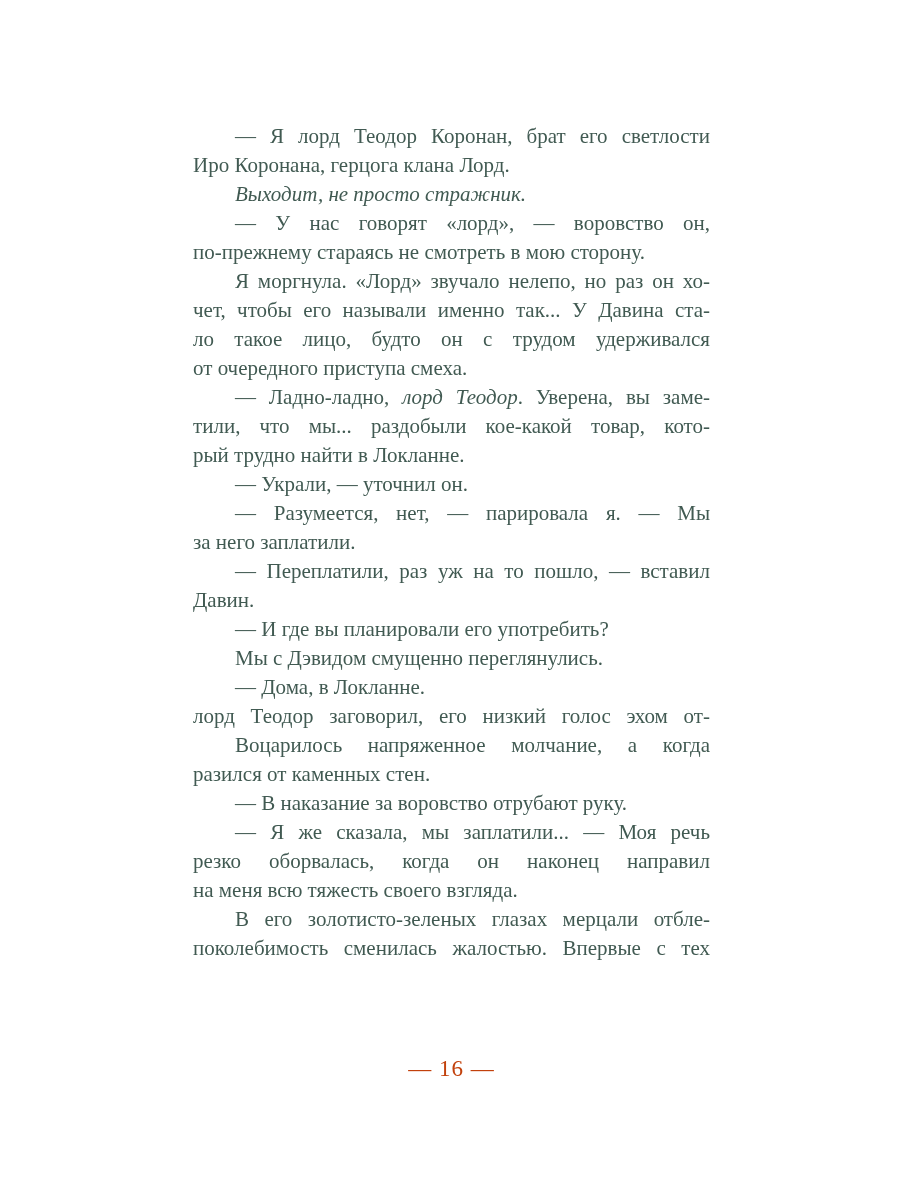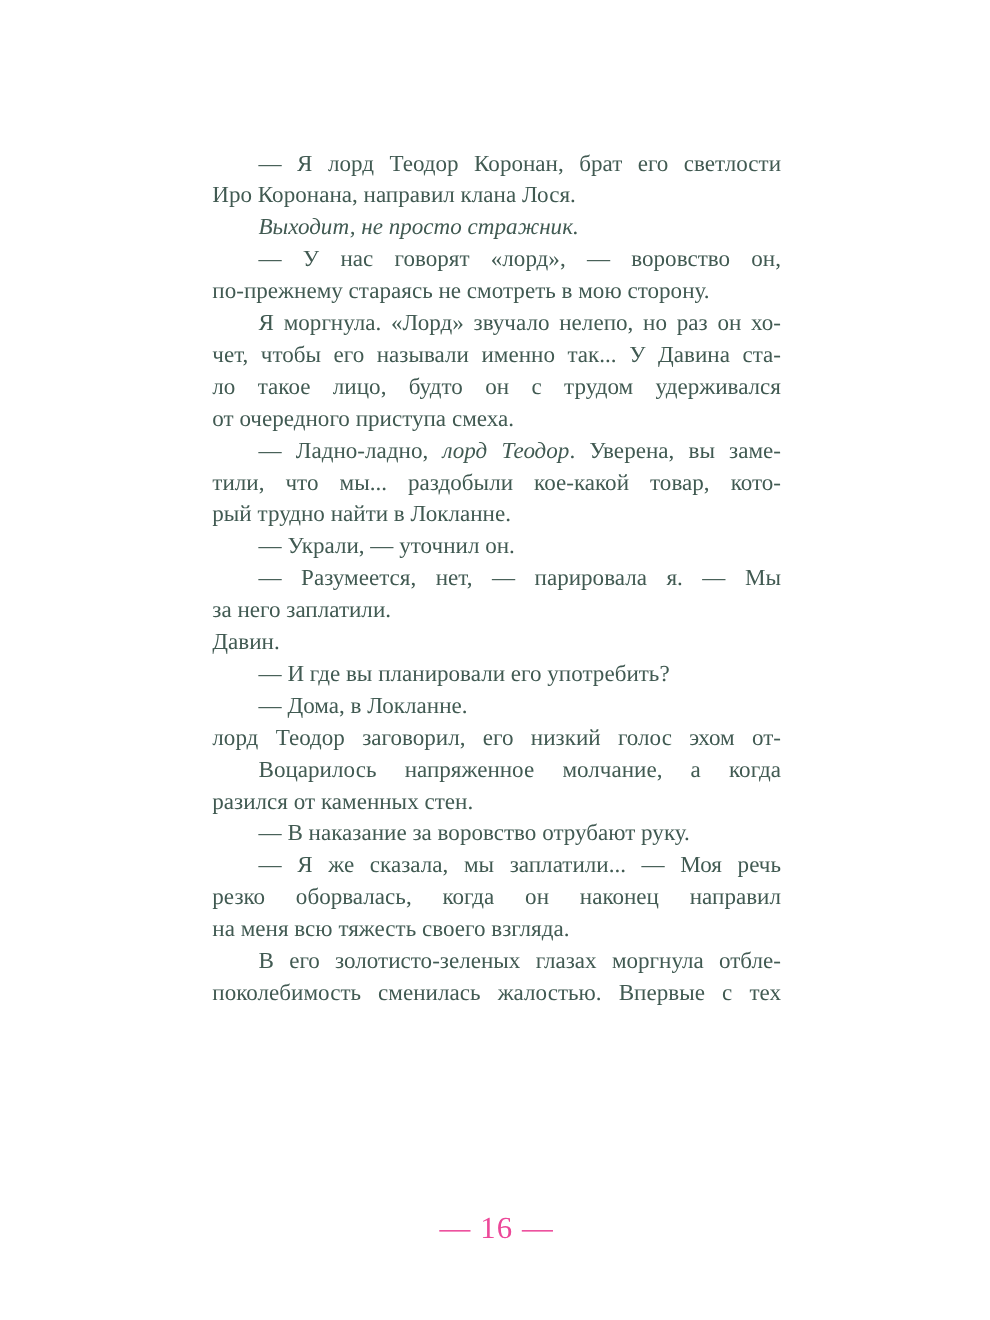--- a/index.html
+++ b/index.html
@@ -18,56 +18,55 @@
     height: 1200px;
     background: #ffffff;
   }
   .text-block {
     position: absolute;
     left: 193px;
     top: 122px;
     width: 517px;
     font-size: 21px;
     line-height: 29px;
-    margin-top: 12px;
   }
   .paragraph { margin: 0; padding: 0; }
   .paragraph.italic { font-style: italic; }
   .line {
     height: 29px;
     overflow: hidden;
     text-align: left;
     white-space: normal;
   }
   .line.just {
     text-align: justify;
     text-align-last: justify;
   }
   .line.first { text-indent: 42px; }
   .em { font-style: italic; }
   .page-footer {
     position: absolute;
     left: 193px;
-    top: 1102px;
+    top: 1054px;
     width: 517px;
     text-align: center;
-    font-size: 28px;
+    font-size: 23px;
     line-height: 29px;
     letter-spacing: 1px;
-    color: #ec4899;
+    color: #c2410c;
   }
 </style>
 </head>
 <body>
 
 <div class="page">
   <main class="text-block" id="text-block">
       <div class="paragraph">
         <div class="line first just"><span>— Я лорд Теодор Коронан, брат его светлости</span></div>
-        <div class="line"><span>Иро Коронана, направил клана Лося.</span></div>
+        <div class="line"><span>Иро Коронана, герцога клана Лорд.</span></div>
       </div>
       <div class="paragraph italic">
         <div class="line first"><span>Выходит, не просто стражник.</span></div>
       </div>
       <div class="paragraph">
         <div class="line first just"><span>— У нас говорят «лорд», — воровство он,</span></div>
         <div class="line"><span>по-прежнему стараясь не смотреть в мою сторону.</span></div>
       </div>
       <div class="paragraph">
         <div class="line first just"><span>Я моргнула. «Лорд» звучало нелепо, но раз он хо-</span></div>
@@ -81,42 +80,46 @@
         <div class="line"><span>рый трудно найти в Локланне.</span></div>
       </div>
       <div class="paragraph">
         <div class="line first"><span>— Украли, — уточнил он.</span></div>
       </div>
       <div class="paragraph">
         <div class="line first just"><span>— Разумеется, нет, — парировала я. — Мы</span></div>
         <div class="line"><span>за него заплатили.</span></div>
       </div>
       <div class="paragraph">
+        <div class="line first just"><span>— Переплатили, раз уж на то пошло, — вставил</span></div>
         <div class="line"><span>Давин.</span></div>
       </div>
       <div class="paragraph">
         <div class="line first"><span>— И где вы планировали его употребить?</span></div>
+      </div>
+      <div class="paragraph">
+        <div class="line first"><span>Мы с Дэвидом смущенно переглянулись.</span></div>
       </div>
       <div class="paragraph">
         <div class="line first"><span>— Дома, в Локланне.</span></div>
       </div>
       <div class="paragraph">
         <div class="line just"><span>лорд Теодор заговорил, его низкий голос эхом от-</span></div>
         <div class="line first just"><span>Воцарилось напряженное молчание, а когда</span></div>
         <div class="line"><span>разился от каменных стен.</span></div>
       </div>
       <div class="paragraph">
         <div class="line first"><span>— В наказание за воровство отрубают руку.</span></div>
       </div>
       <div class="paragraph">
         <div class="line first just"><span>— Я же сказала, мы заплатили... — Моя речь</span></div>
         <div class="line just"><span>резко оборвалась, когда он наконец направил</span></div>
         <div class="line"><span>на меня всю тяжесть своего взгляда.</span></div>
       </div>
       <div class="paragraph">
-        <div class="line first just"><span>В его золотисто-зеленых глазах моргнула отбле-</span></div>
+        <div class="line first just"><span>В его золотисто-зеленых глазах мерцали отбле-</span></div>
         <div class="line just"><span>поколебимость сменилась жалостью. Впервые с тех</span></div>
       </div>
     </main>
   <footer class="page-footer">
     <span>— 16 —</span>
   </footer>
 </div>
 
 </body></html>

